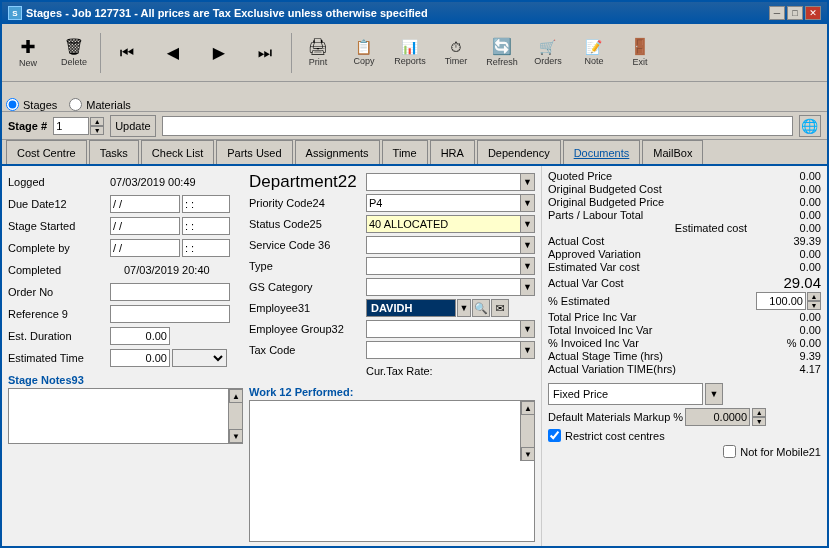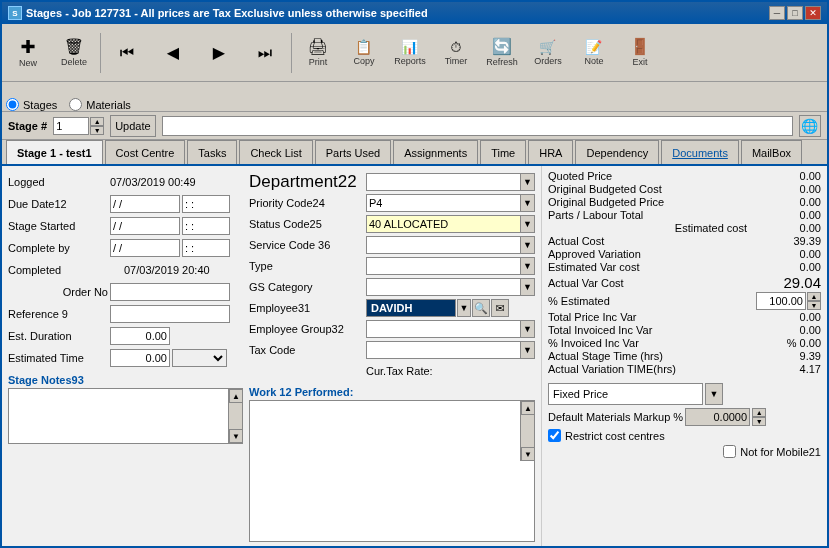--- a/index.html
+++ b/index.html
@@ -132,23 +132,20 @@
         <div class="spin-btn">▲</div>
         <div class="spin-btn">▼</div>
       </div>
     </div>
     <button style="height:22px;font-size:11px;background:#d4d0c8;border:1px solid #888;cursor:pointer;padding:1px 4px;">Update</button>
     <input type="text" style="flex: 1 1 0%; height: 20px; border: 1px solid rgb(136, 136, 136); background: white; padding: 1px 4px; font-size: 11px;">
     <div class="stage-globe-btn">🌐</div>
   </div>
 
   <div class="tabs-row2">
-    <div class="tab2 active">
-      <span>Stage 1 - test1</span>
-    </div>
     <div class="tab2">
       <span>Cost Centre</span>
     </div>
     <div class="tab2">
       <span>Tasks</span>
     </div>
     <div class="tab2">
       <span>Check List</span>
     </div>
     <div class="tab2">
@@ -197,21 +194,21 @@
           <div class="field-row" style="display:flex;align-items:center;gap:2px;height:20px;">
             <span style="width:100px;font-size:11px;flex-shrink:0;">Complete by</span>
             <input type="text" style="width: 70px; height: 18px; border: 1px solid rgb(136, 136, 136); font-size: 11px; padding: 1px 2px;" value="/ /">
             <input type="text" style="width: 48px; height: 18px; border: 1px solid rgb(136, 136, 136); font-size: 11px; padding: 1px 2px;" value=": :">
           </div>
           <div class="field-row" style="display:flex;align-items:center;gap:16px;height:20px;">
             <span style="width:100px;font-size:11px;flex-shrink:0;">Completed</span>
             <span style="font-size:11px;">07/03/2019 20:40</span>
           </div>
           <div class="field-row" style="display:flex;align-items:center;gap:2px;height:20px;">
-            <span style="width:100px;font-size:11px;flex-shrink:0;text-align:right;">Order No</span>
+            <span style="width:100px;font-size:11px;flex-shrink:0;">Order No</span>
             <input type="text" style="width: 120px; height: 18px; border: 1px solid rgb(136, 136, 136); font-size: 11px; padding: 1px 2px;" value="">
           </div>
           <div class="field-row" style="display:flex;align-items:center;gap:2px;height:20px;">
             <span style="width:100px;font-size:11px;flex-shrink:0;">Reference 9</span>
             <input type="text" style="width: 120px; height: 18px; border: 1px solid rgb(136, 136, 136); font-size: 11px; padding: 1px 2px;" value="">
           </div>
           <div class="field-row" style="display:flex;align-items:center;gap:2px;height:20px;">
             <span style="width:100px;font-size:11px;flex-shrink:0;">Est. Duration</span>
             <input type="text" style="width: 60px; height: 18px; border: 1px solid rgb(136, 136, 136); font-size: 11px; padding: 1px 2px; text-align: right;" value="0.00">
           </div>

